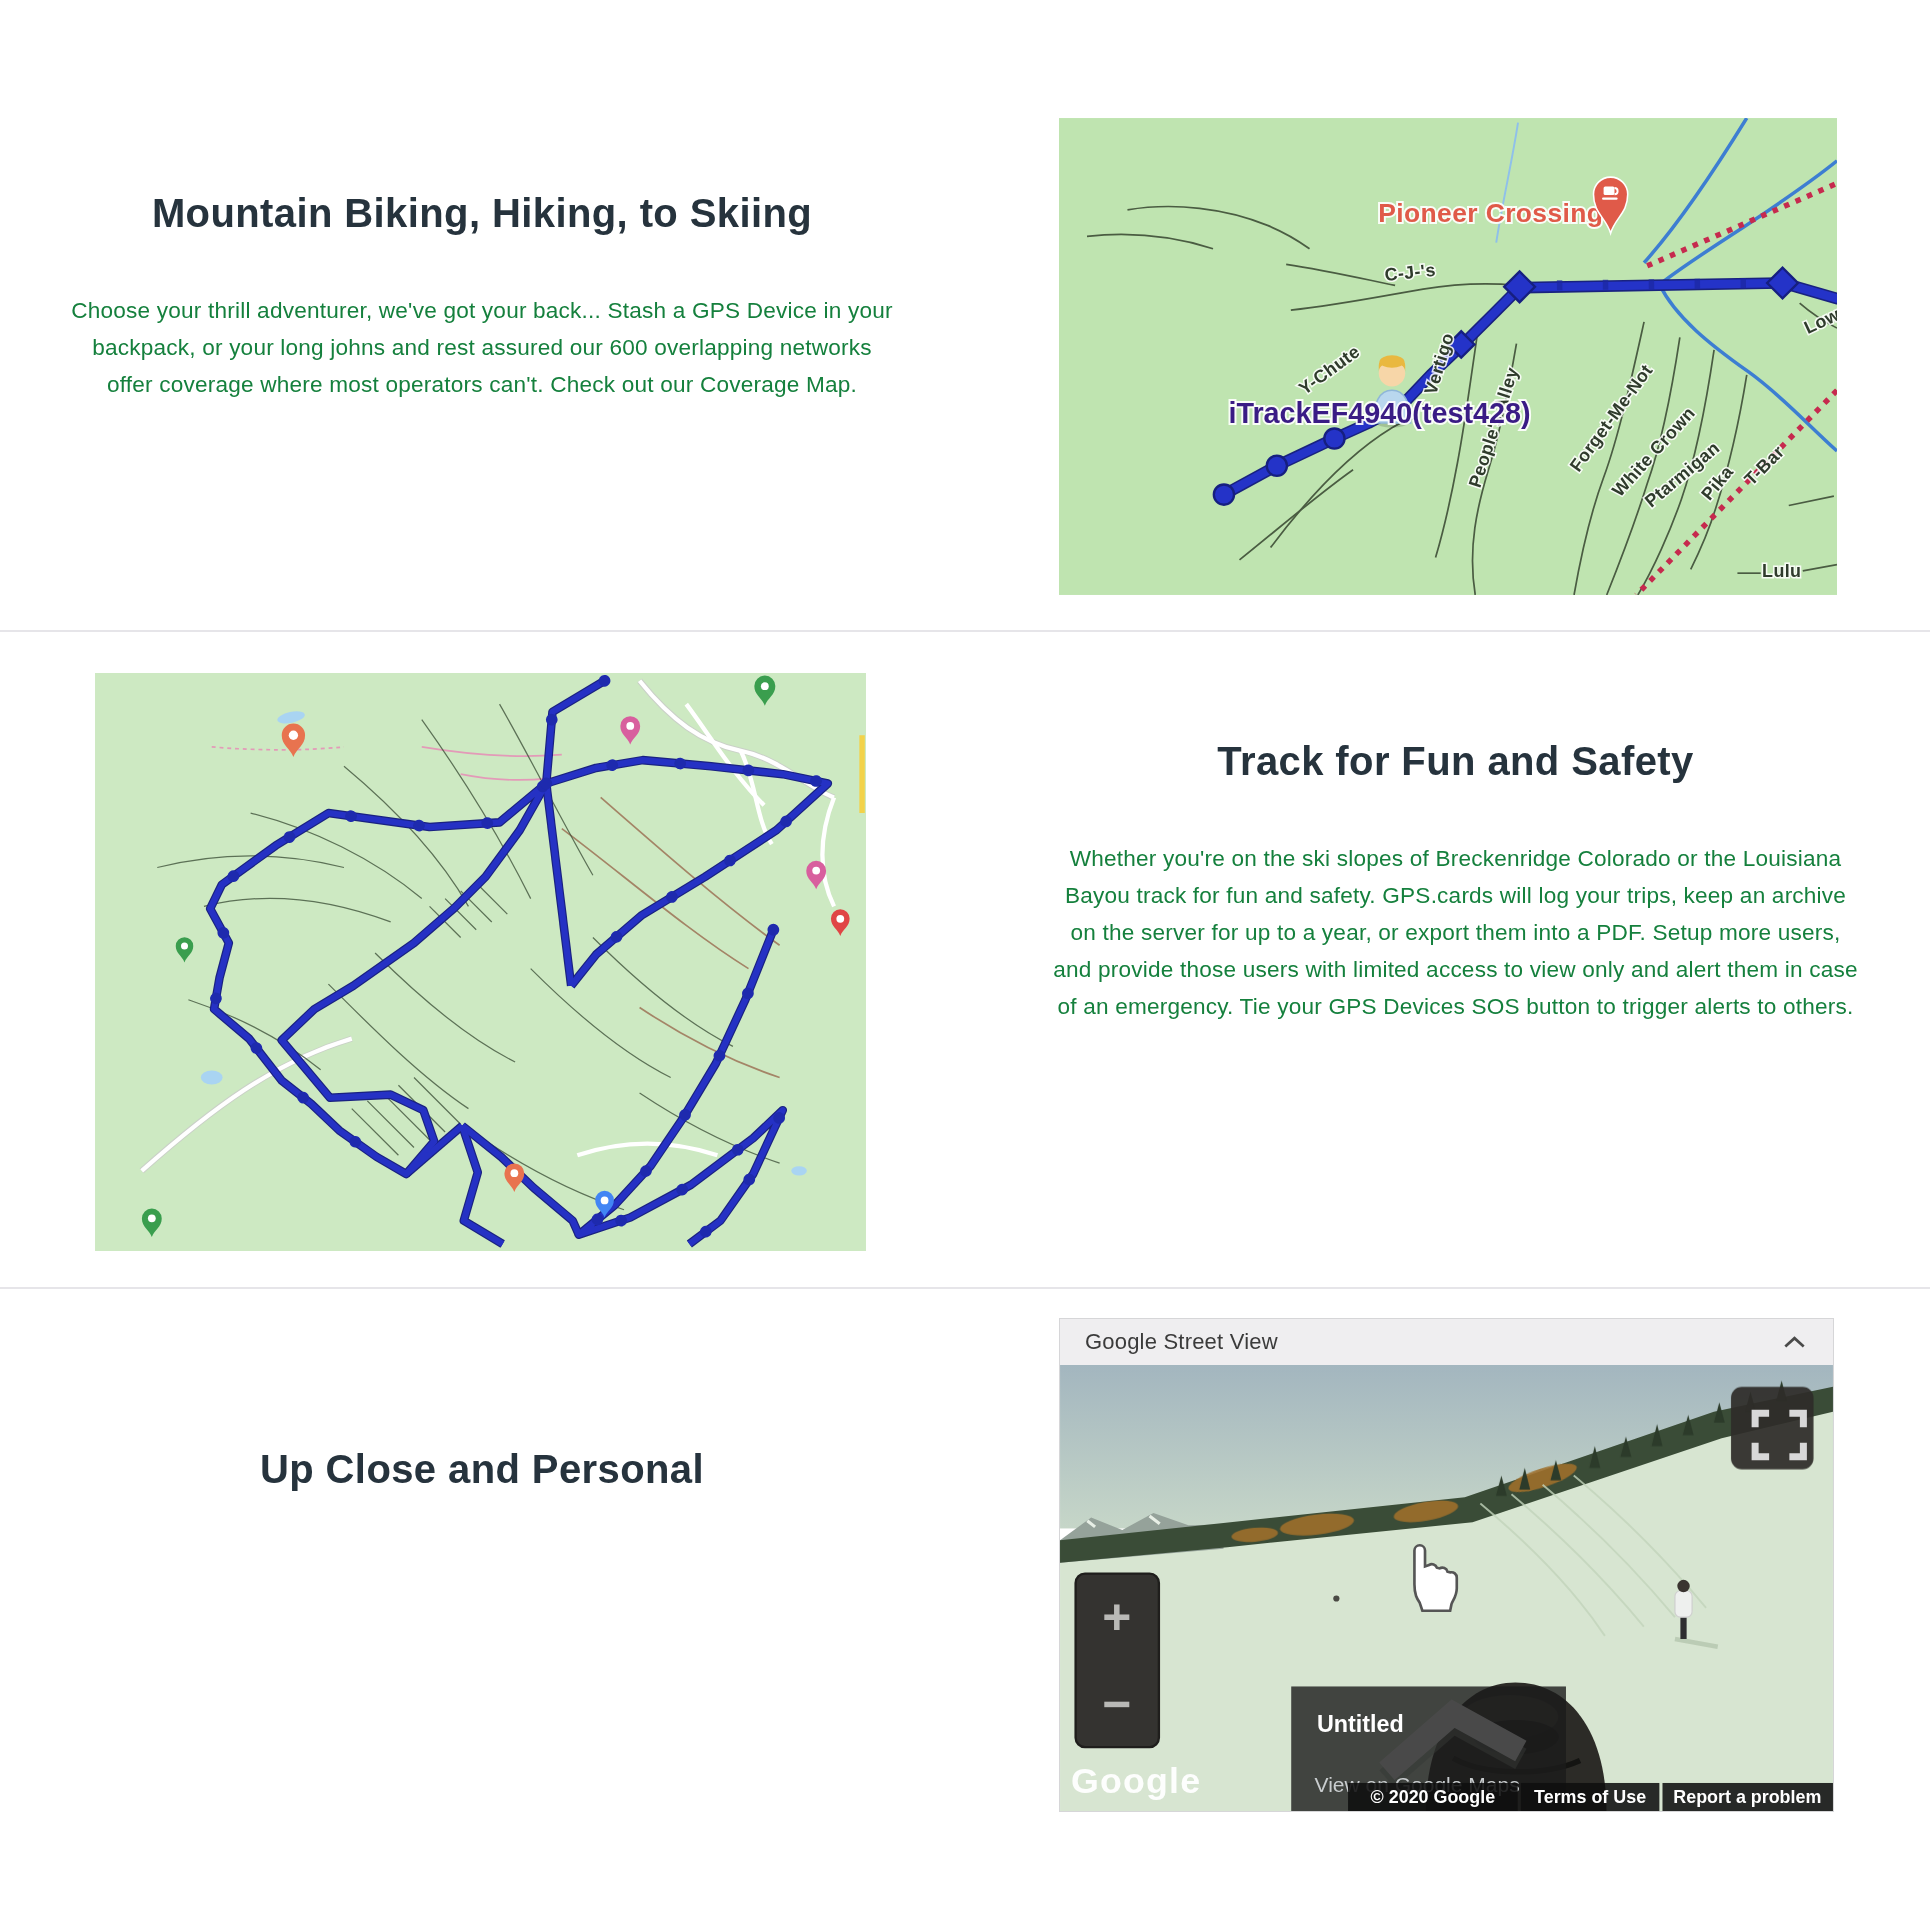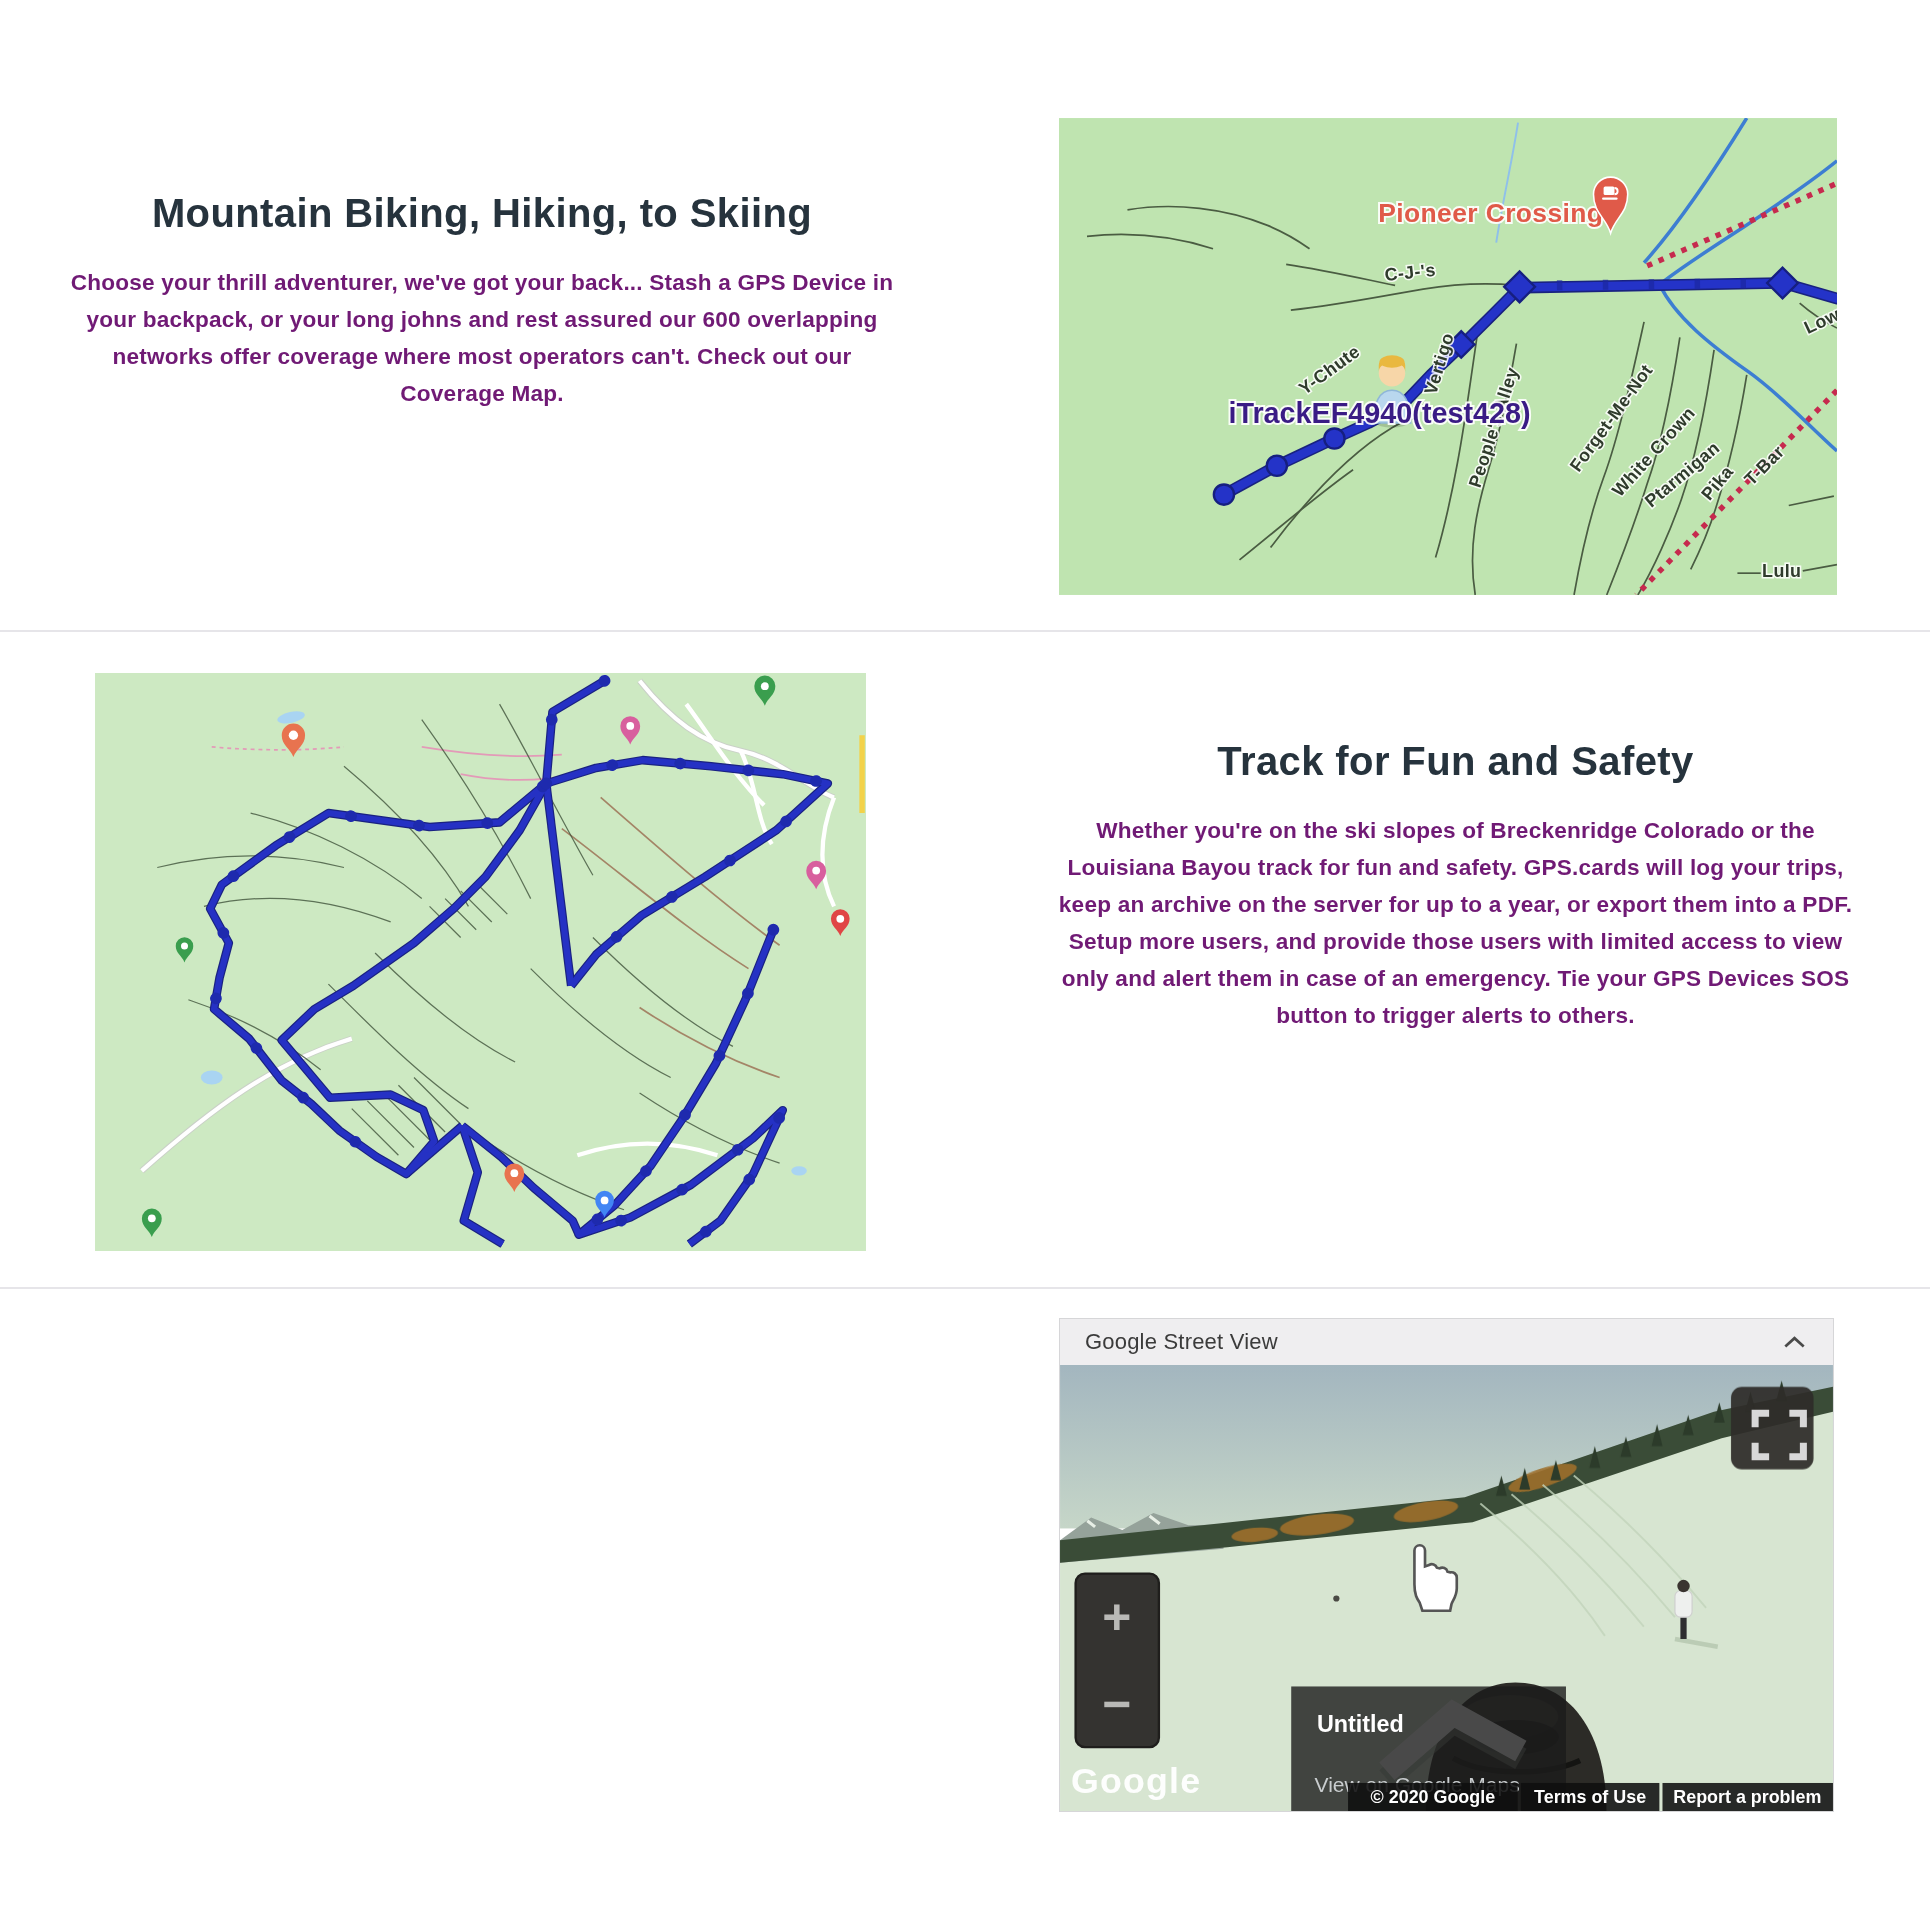--- a/index.html
+++ b/index.html
@@ -1,21 +1,21 @@
 <!DOCTYPE html>
 <html style="font-size:12.5px"><head>
 <meta charset="utf-8">
 <title>GPS.cards</title>
 <style>
   html,body{margin:0;padding:0;background:#fff;}
   .page{position:relative;width:1930px;height:1930px;background:#ffffff;overflow:hidden;
         font-family:"Liberation Sans",sans-serif;}
   .copy{position:absolute;text-align:center;}
   .copy h1{margin:0;font-size:40px;line-height:1.15;font-weight:700;color:#26333d;letter-spacing:0.4px;}
-  .copy p{margin:28px auto 0;font-size:22.6px;line-height:37px;color:#701a75;letter-spacing:0.2px;font-weight:700;}
+  .copy p{margin:56px auto 0;font-size:22.6px;line-height:37px;color:#15803d;letter-spacing:0.2px;font-weight:400;}
   .copy1{left:54px;top:190px;width:856px;text-align:center;}
   .copy1 p{max-width:825px;}
   .copy2{left:1051px;top:738px;width:809px;}
   .copy2 p{max-width:825px;}
   .copy3{left:54px;top:1446px;width:856px;}
   .copy3 p{max-width:786px;margin-top:40px;}
   .divider{position:absolute;left:0;width:1930px;height:1.6px;background:#e6e5e9;}
   .d1{top:630px;} .d2{top:1287px;}
   .mapfig{position:absolute;margin:0;}
   .map1{left:1059px;top:118px;width:778px;height:477px;}
@@ -264,20 +264,21 @@
     <div class="copy copy2">
       <h1>Track for Fun and Safety</h1>
       <p>Whether you're on the ski slopes of Breckenridge Colorado or the Louisiana Bayou track for fun and safety. GPS.cards will log your trips, keep an archive on the server for up to a year, or export them into a PDF. Setup more users, and provide those users with limited access to view only and alert them in case of an emergency. Tie your GPS Devices SOS button to trigger alerts to others.</p>
     </div>
   </section>
 
   <div class="divider d2"></div>
 
   <section>
     <div class="copy copy3">
+      <h1>Up Close and Personal</h1>
     </div>
 
     <div class="sv-panel">
       <div class="sv-header">
         <span class="sv-title">Google Street View</span>
         <span class="sv-collapse">
           <svg width="23" height="14" viewBox="0 0 30 18">
             <polyline points="3,15 15,4 27,15" stroke="#4a4a4a" stroke-width="3.5" fill="none"></polyline>
           </svg>
         </span>

